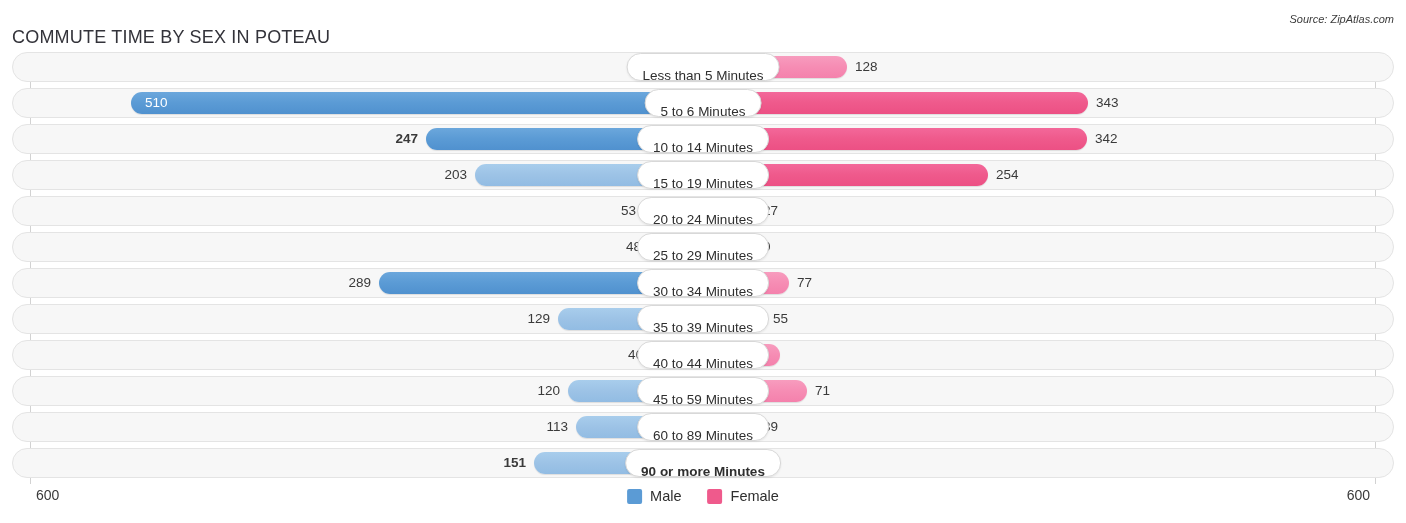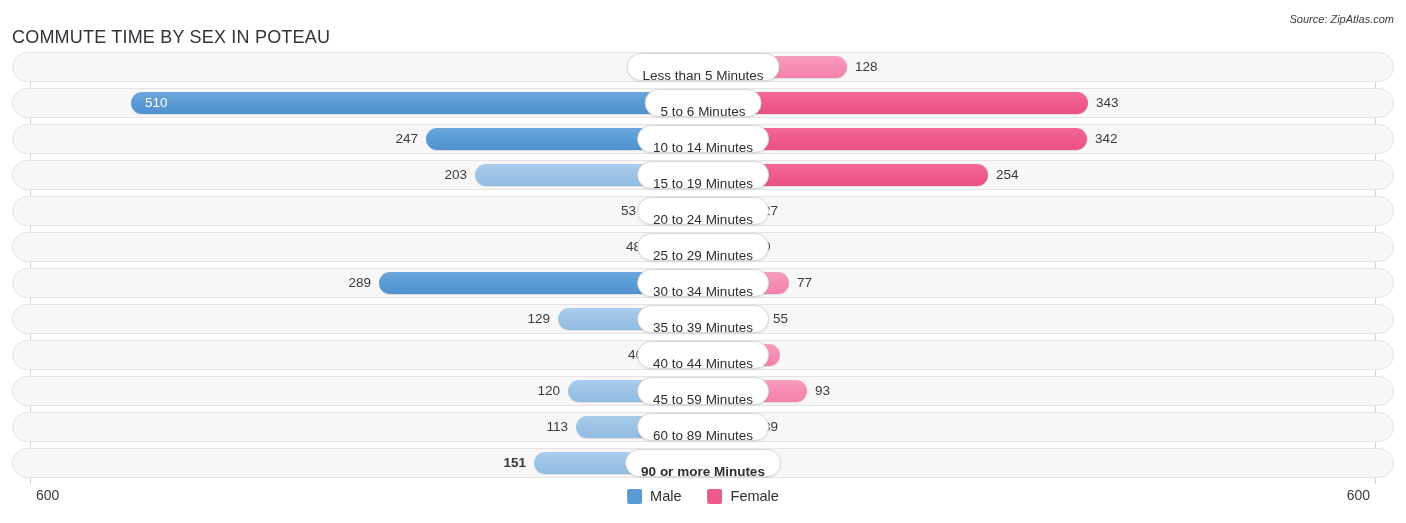--- a/index.html
+++ b/index.html
@@ -135,21 +135,21 @@
             <div class="val val-male inside" style="right: auto; text-align: left; width: 552px; left: 133px;">510</div>
             <div class="val val-female" style="left: 1084px; width: 120px;">343</div>
             <div class="cat-pill">5 to 6 Minutes</div>
           </div>
         </div>
         <div class="row" style="top: 72px;">
           <div class="track"></div>
           <div class="bars">
             <div class="bar bar-male strong" style="width: 277px;"></div>
             <div class="bar bar-female strong" style="width: 384px;"></div>
-            <div class="val val-male" style="right: 976px; width: 120px;">247</div>
+            <div class="val val-male" style="right: 976px; width: 120px; font-weight: bold;">247</div>
             <div class="val val-female" style="left: 1083px; width: 120px;">342</div>
             <div class="cat-pill">10 to 14 Minutes</div>
           </div>
         </div>
         <div class="row" style="top: 108px;">
           <div class="track"></div>
           <div class="bars">
             <div class="bar bar-male" style="width: 228px;"></div>
             <div class="bar bar-female strong" style="width: 285px;"></div>
             <div class="val val-male" style="right: 927px; width: 120px;">203</div>
@@ -205,21 +205,21 @@
             <div class="val val-male" style="right: 751px; width: 120px;">46</div>
             <div class="cat-pill">40 to 44 Minutes</div>
           </div>
         </div>
         <div class="row" style="top: 324px;">
           <div class="track"></div>
           <div class="bars">
             <div class="bar bar-male" style="width: 135px;"></div>
             <div class="bar bar-female" style="width: 104px;"></div>
             <div class="val val-male" style="right: 834px; width: 120px;">120</div>
-            <div class="val val-female" style="left: 803px; width: 120px;">93</div>
+            <div class="val val-female" style="left: 803px; width: 120px;">71</div>
             <div class="cat-pill">45 to 59 Minutes</div>
           </div>
         </div>
         <div class="row" style="top: 360px;">
           <div class="track"></div>
           <div class="bars">
             <div class="bar bar-male" style="width: 127px;"></div>
             <div class="bar bar-female" style="width: 52px;"></div>
             <div class="val val-male" style="right: 826px; width: 120px;">113</div>
             <div class="val val-female" style="left: 751px; width: 120px;">39</div>

